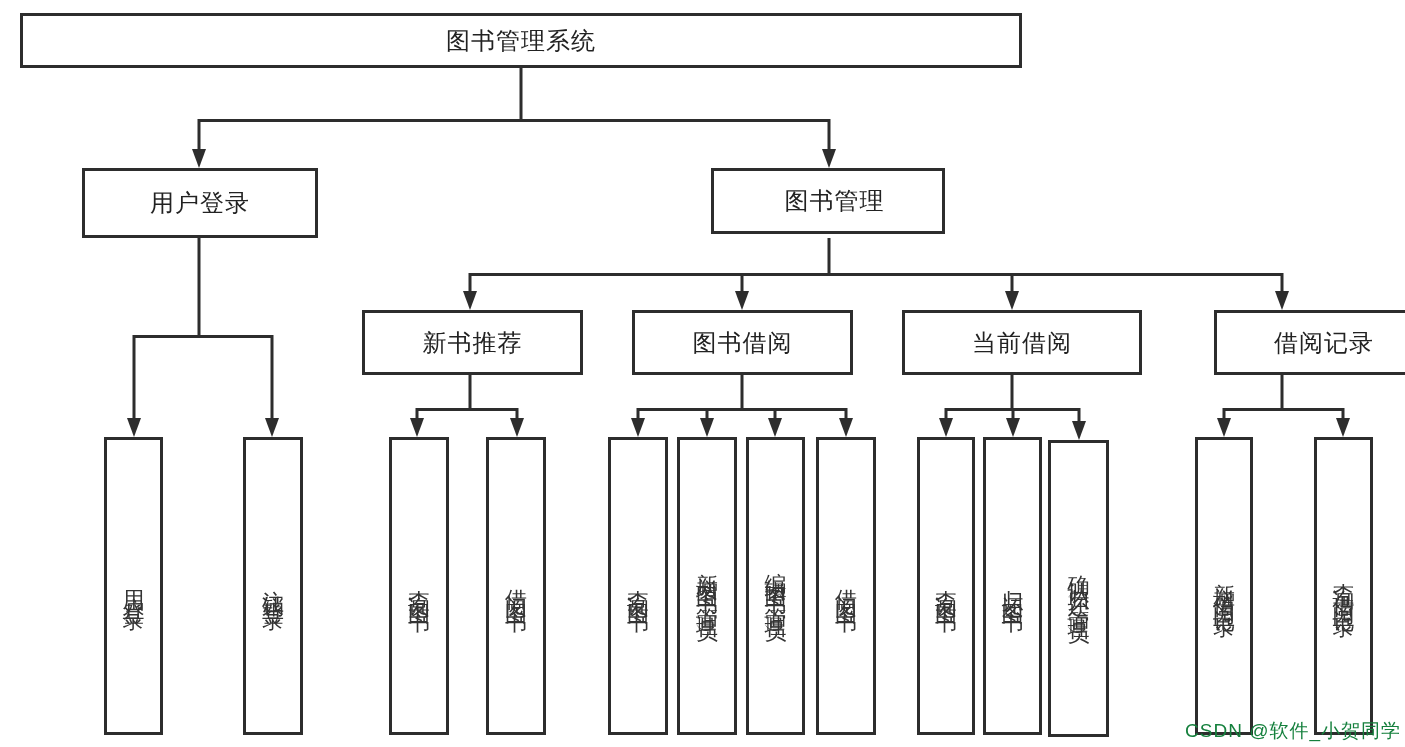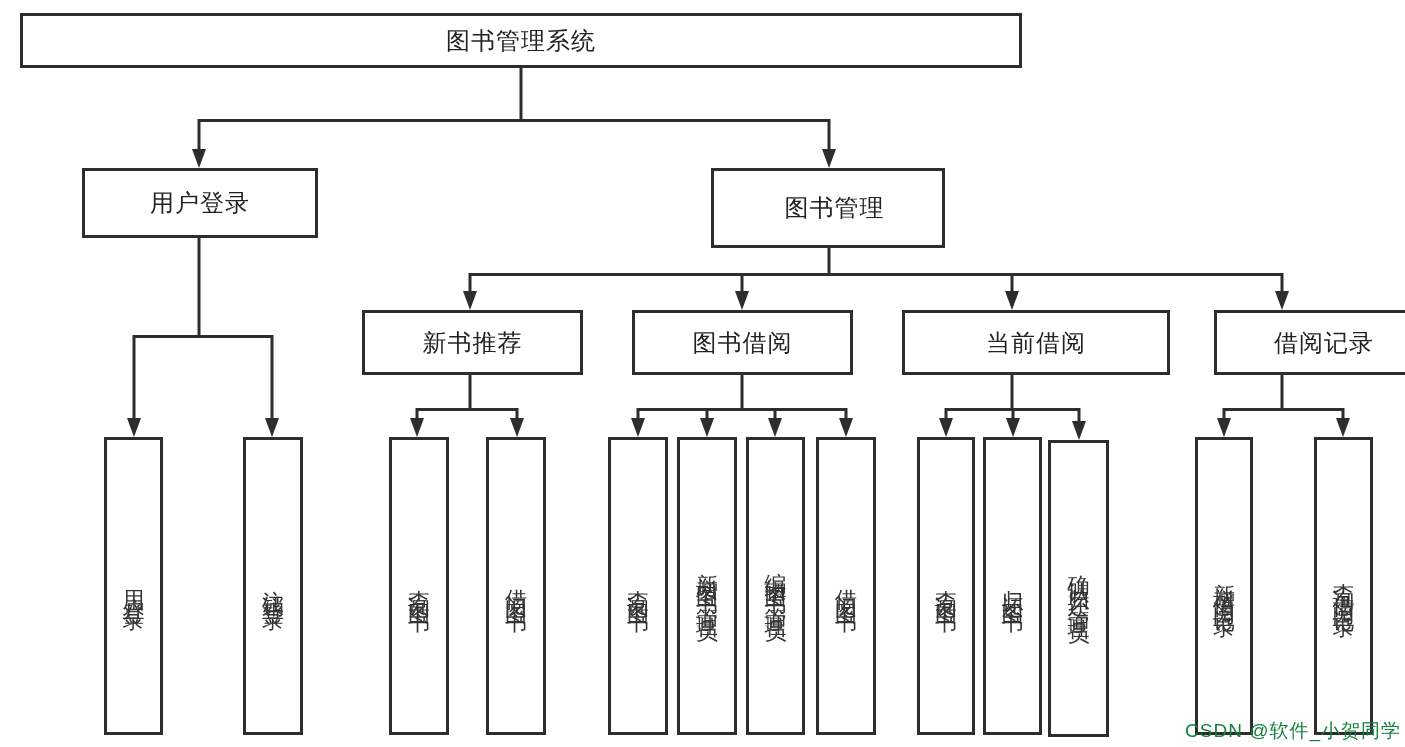--- a/index.html
+++ b/index.html
@@ -24,25 +24,25 @@
     background: #ffffff;
     display: flex;
     align-items: center;
     justify-content: center;
     color: #222222;
     z-index: 2;
   }
   .node-h { font-size: 24px; letter-spacing: 1px; }
   .node-root   { left: 20px;   top: 13px;  width: 1002px; height: 55px; }
   .node-lv2-a  { left: 82px;   top: 168px; width: 236px;  height: 70px; }
-  .node-lv2-b  { left: 711px;  top: 168px; width: 234px;  height: 80px; padding-left: 13px; }
+  .node-lv2-b  { left: 711px;  top: 168px; width: 234px;  height: 66px; padding-left: 13px; }
   .node-lv3    { top: 310px; height: 65px; }
   .node-lv3-a  { left: 362px;  width: 221px; }
   .node-lv3-b  { left: 632px;  width: 221px; }
-  .node-lv3-c  { left: 902px;  width: 268px; }
+  .node-lv3-c  { left: 902px;  width: 240px; }
   .node-lv3-d  { left: 1214px; width: 220px; }
   .leaf {
     top: 437px;
     height: 298px;
     width: 60px;
   }
   .leaf span {
     writing-mode: vertical-rl;
     text-orientation: mixed;
     font-size: 22px;

